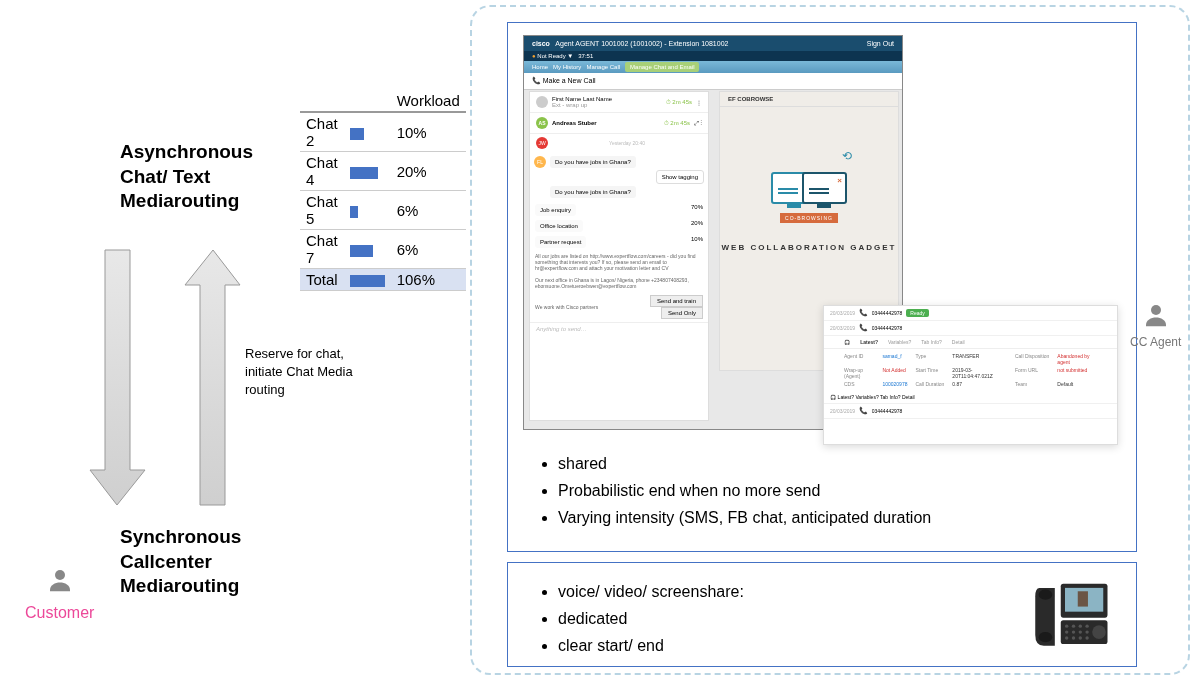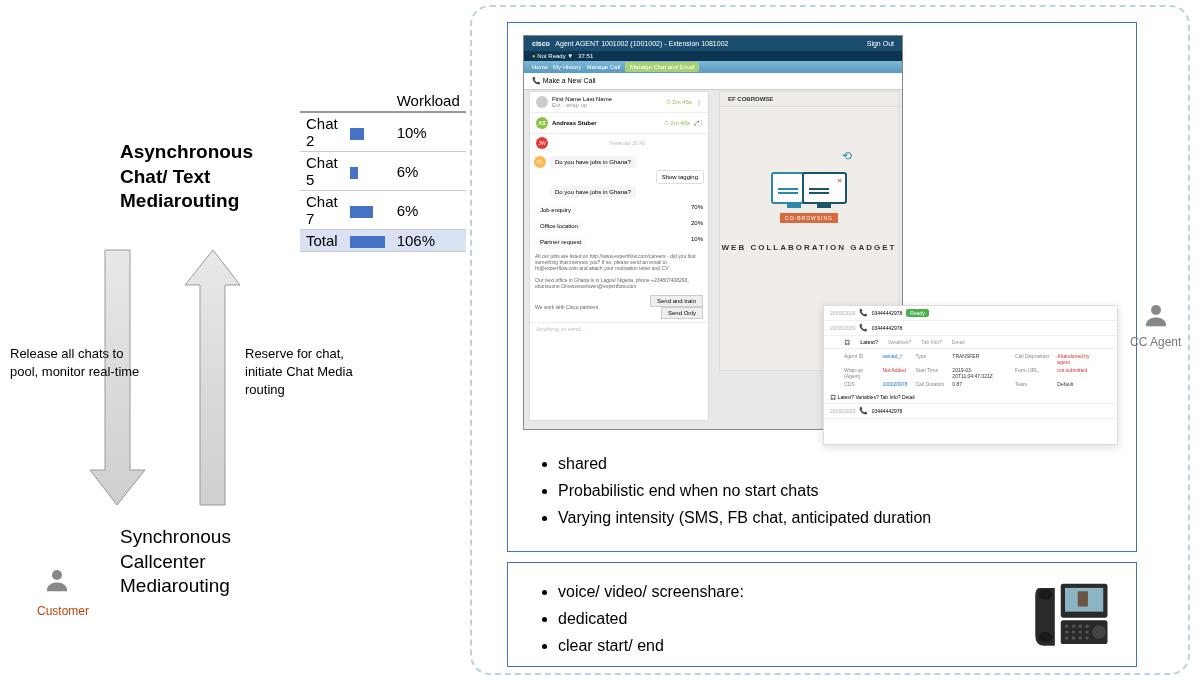--- a/index.html
+++ b/index.html
@@ -28,21 +28,21 @@
   font-size: 19px;
   font-weight: bold;
   line-height: 1.3;
 }
 
 .heading-sync {
   position: absolute;
   left: 110px;
   top: 525px;
   font-size: 19px;
-  font-weight: normal;
+  font-weight: bold;
   line-height: 1.3;
 }
 
 .arrows {
   position: absolute;
   left: 60px;
   top: 230px;
 }
 
 .arrow-label-left {
@@ -64,24 +64,23 @@
 }
 
 .customer-icon {
   position: absolute;
   left: 15px;
   top: 565px;
   text-align: center;
 }
 
 .customer-icon .label {
-  font-size: 12px;
-  color: #c2410c;
+  font-size: 16px;
+  color: #ec4899;
   margin-top: 5px;
-  margin-left: 12px;
 }
 
 .workload-table {
   position: absolute;
   left: 290px;
   top: 90px;
   border-collapse: collapse;
   font-size: 15px;
 }
 
@@ -484,21 +483,20 @@
     <defs>
       <linearGradient id="ag" x1="0" y1="0" x2="0" y2="1">
         <stop offset="0%" stop-color="#e8e8e8"></stop>
         <stop offset="100%" stop-color="#cfcfcf"></stop>
       </linearGradient>
     </defs>
     <path d="M 35 20 L 60 20 L 60 240 L 75 240 L 47 275 L 20 240 L 35 240 Z" fill="url(#ag)" stroke="#999" stroke-width="1"></path>
     <path d="M 155 275 L 130 275 L 130 55 L 115 55 L 143 20 L 170 55 L 155 55 Z" fill="url(#ag)" stroke="#999" stroke-width="1"></path>
   </svg>
 
-  <div class="arrow-label-left">Release all chats to pool, monitor real-time</div>
   <div class="arrow-label-right">Reserve for chat, initiate Chat Media routing</div>
 
   <div class="customer-icon">
     <svg width="30" height="30" viewBox="0 0 24 24" fill="#888">
       <circle cx="12" cy="8" r="4"></circle>
       <path d="M4 20 c0-4 4-6 8-6 s8 2 8 6 v1 H4 z"></path>
     </svg>
     <div class="label">Customer</div>
   </div>
 
@@ -508,20 +506,25 @@
           <th></th>
           <th class="bar-cell"></th>
           <th>Workload</th>
         </tr>
     </thead>
     <tbody id="workload-body">
         <tr>
           <td>Chat 2</td>
           <td class="bar-cell"><span class="bar" style="width:14px"></span></td>
           <td>10%</td>
+        </tr>
+        <tr>
+          <td>Chat 4</td>
+          <td class="bar-cell"><span class="bar" style="width:28px"></span></td>
+          <td>20%</td>
         </tr>
         <tr>
           <td>Chat 5</td>
           <td class="bar-cell"><span class="bar" style="width:8.4px"></span></td>
           <td>6%</td>
         </tr>
         <tr>
           <td>Chat 7</td>
           <td class="bar-cell"><span class="bar" style="width:23.8px"></span></td>
           <td>6%</td>
@@ -689,21 +692,21 @@
           <span style="color:#aaa">20/03/2019</span>
           <span class="phone-icon-sm">📞</span>
           <span>03444442978</span>
         </div>
       </div>
 
     </div>
 
     <ul class="bullet-list" id="top-bullets">
         <li>shared</li>
-        <li>Probabilistic end when no start chats</li>
+        <li>Probabilistic end when no more send</li>
         <li>Varying intensity (SMS, FB chat, anticipated duration</li>
       </ul>
   </div>
 
   <div class="bottom-box">
     <ul class="bullet-list" id="bottom-bullets">
         <li>voice/ video/ screenshare:</li>
         <li>dedicated</li>
         <li>clear start/ end</li>
       </ul>

